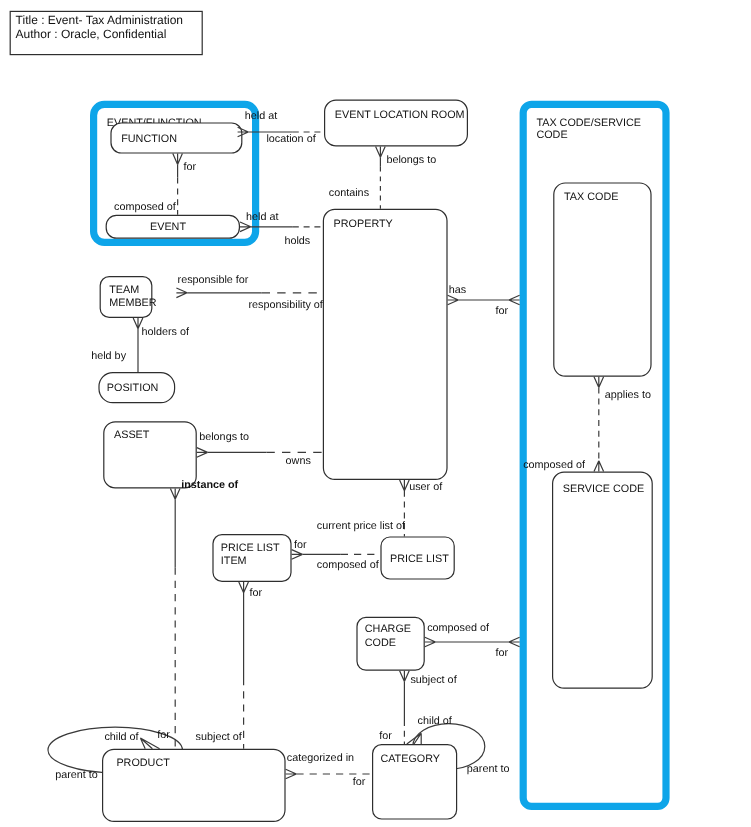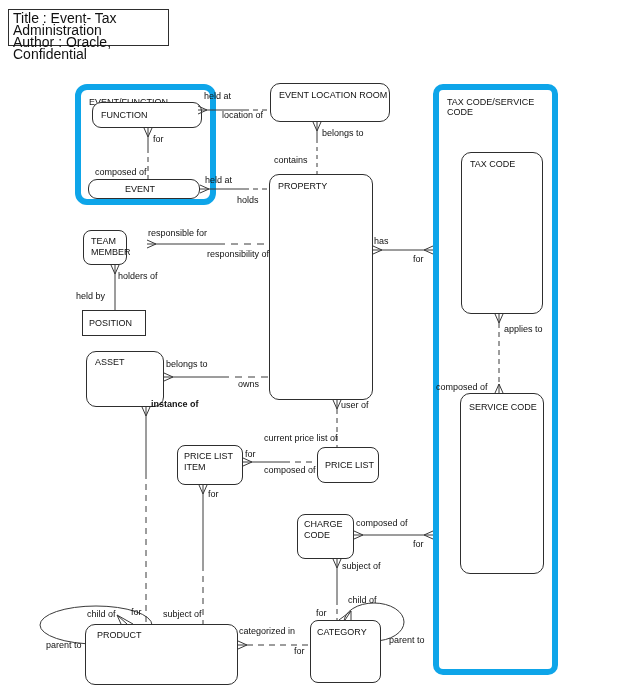--- a/index.html
+++ b/index.html
@@ -6,21 +6,21 @@
   #diagram{position:relative;width:626px;height:689px;background:#ffffff;overflow:hidden;
            font-family:"Liberation Sans", sans-serif;color:#111;}
   svg.layer{position:absolute;left:0;top:0;pointer-events:none;}
   .ent{position:absolute;box-sizing:border-box;border:1px solid #2e2e2e;background:#fff;
        font-size:9px;line-height:11px;color:#111;padding:6px 0 0 8px;}
   .ent.vc{display:flex;align-items:center;padding:0 0 0 8px;}
   .frame{position:absolute;box-sizing:border-box;border:6px solid #0ea5e9;background:#fff;
          font-size:9px;color:#111;padding:7px 0 0 8px;}
   .lbl{position:absolute;font-size:9px;line-height:9px;white-space:nowrap;color:#111;}
   .titlebox{position:absolute;left:8px;top:9px;width:161px;height:37px;box-sizing:border-box;
-            border:1px solid #2e2e2e;background:#fff;font-size:14px;line-height:12px;padding:2px 0 0 4px;}
+            border:1px solid #2e2e2e;background:#fff;font-size:10px;line-height:12px;padding:2px 0 0 4px;}
 </style>
 </head>
 <body>
 
 <div id="diagram">
 
   <svg class="layer" width="626" height="689">
     <ellipse cx="96" cy="625" rx="56" ry="19" fill="none" stroke="#3a3a3a" stroke-width="1"></ellipse>
     <ellipse cx="374" cy="622" rx="30" ry="19" fill="none" stroke="#3a3a3a" stroke-width="1"></ellipse>
   </svg>
@@ -51,21 +51,21 @@
   </div>
   <div class="ent" style="left:461px;top:152px;width:82px;height:162px;border-radius:10px;">
     <span>TAX CODE</span>
   </div>
   <div class="ent" style="left:460px;top:393px;width:84px;height:181px;border-radius:10px;padding-top:8px;">
     <span>SERVICE CODE</span>
   </div>
   <div class="ent" style="left:83px;top:230px;width:44px;height:35px;border-radius:8px;padding-top:5px;padding-left:7px;">
     <span>TEAM MEMBER</span>
   </div>
-  <div class="ent vc" style="left:82px;top:310px;width:64px;height:26px;border-radius:0;padding-left:6px;">
+  <div class="ent vc" style="left:82px;top:310px;width:64px;height:26px;border-radius:12px;padding-left:6px;">
     <span>POSITION</span>
   </div>
   <div class="ent" style="left:86px;top:351px;width:78px;height:56px;border-radius:10px;padding-top:5px;">
     <span>ASSET</span>
   </div>
   <div class="ent" style="left:177px;top:445px;width:66px;height:40px;border-radius:8px;padding-top:5px;padding-left:6px;">
     <span>PRICE LIST ITEM</span>
   </div>
   <div class="ent vc" style="left:317px;top:447px;width:62px;height:36px;border-radius:8px;padding-left:7px;">
     <span>PRICE LIST</span>

